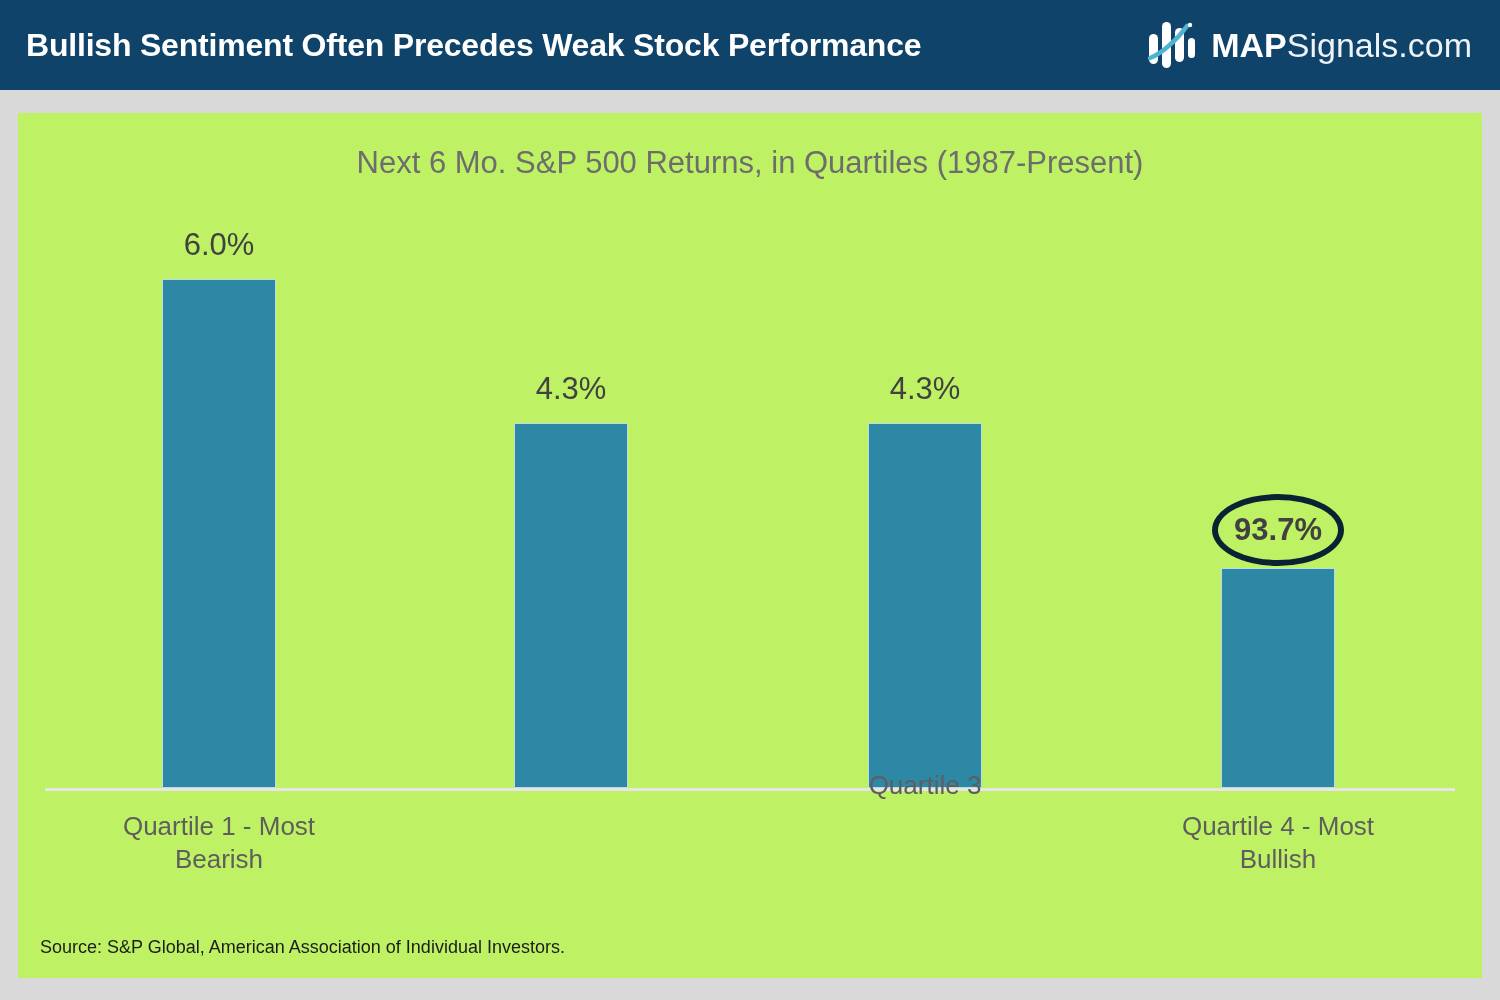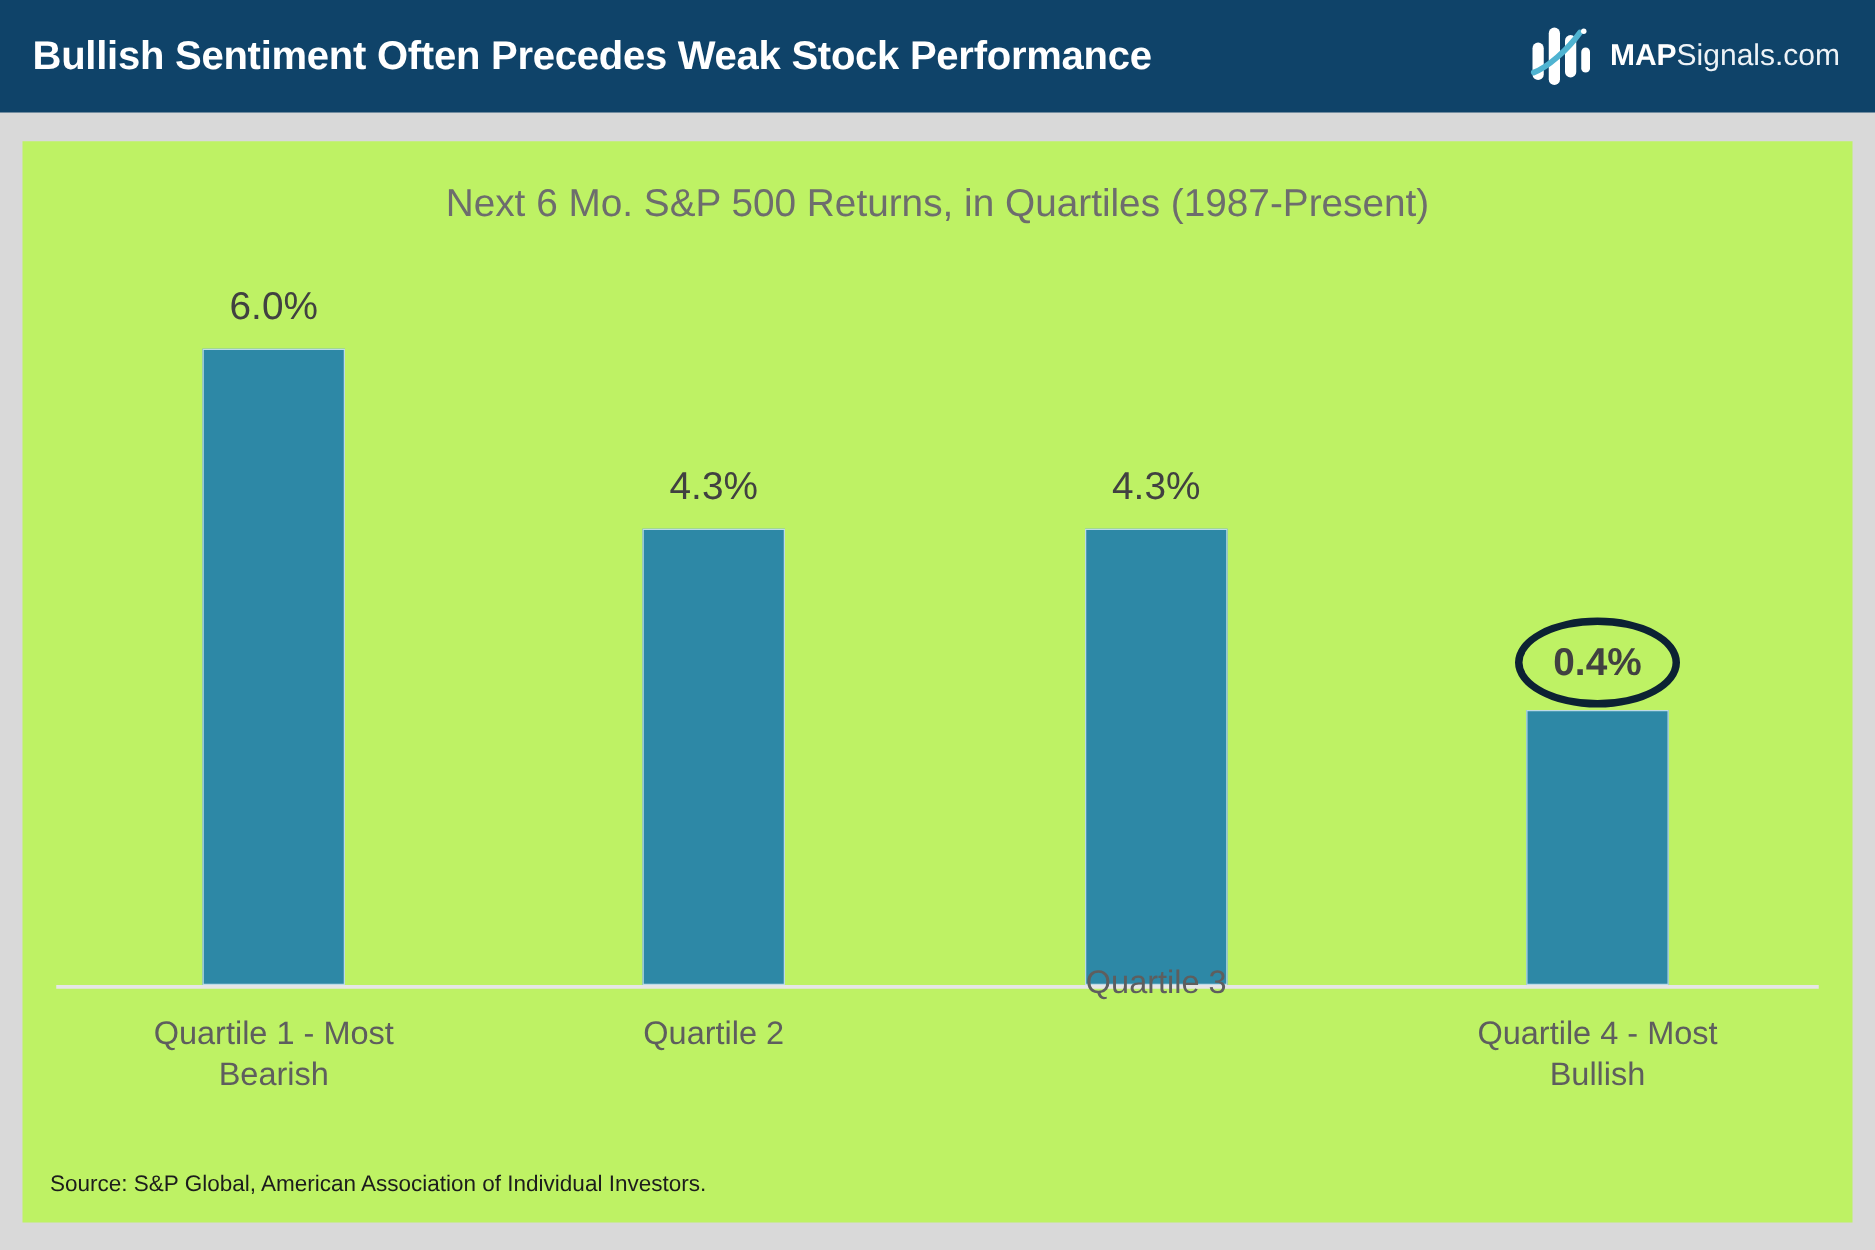--- a/index.html
+++ b/index.html
@@ -51,21 +51,21 @@
   }
   .logo-mark {
     width: 62px;
     height: 62px;
     position: relative;
     flex: 0 0 auto;
   }
   .logo-text {
     margin-left: 6px;
     color: #ffffff;
-    font-size: 24px;
+    font-size: 34px;
     line-height: 1;
     white-space: nowrap;
   }
   .logo-text .bold {
     font-weight: bold;
   }
   .logo-text .light {
     font-weight: normal;
     color: #eef3f7;
   }
@@ -199,33 +199,30 @@
 
       <div class="bar" style="left:144px; width:114px; top:166px; height:509px;"></div>
       <div class="bar-label" style="left:144px; width:114px; top:114px;">6.0%</div>
       <div class="cat-label" style="left:81px; width:240px; top:697px;">
         <div>Quartile 1 - Most</div>
         <div>Bearish</div>
       </div>
 
       <div class="bar" style="left:496px; width:114px; top:310px; height:365px;"></div>
       <div class="bar-label" style="left:496px; width:114px; top:258px;">4.3%</div>
-      <div class="cat-label" style="left:433px; width:240px; top:697px;">
-        <div>Quartile 2</div>
-      </div>
 
       <div class="bar" style="left:850px; width:114px; top:310px; height:365px;"></div>
       <div class="bar-label" style="left:850px; width:114px; top:258px;">4.3%</div>
       <div class="cat-label" style="left:787px; width:240px; top:656px;">
         <div>Quartile 3</div>
       </div>
 
       <div class="bar" style="left:1203px; width:114px; top:455px; height:220px;"></div>
       <div class="callout" style="left:1194px; top:381px;"></div>
-      <div class="callout-text" style="left:1194px; top:381px;">0.4%</div>
+      <div class="callout-text" style="left:1194px; top:381px;">93.7%</div>
       <div class="cat-label" style="left:1140px; width:240px; top:697px;">
         <div>Quartile 4 - Most</div>
         <div>Bullish</div>
       </div>
 
     </div>
 
     <div class="source">Source: S&amp;P Global, American Association of Individual Investors.</div>
   </div>
 

